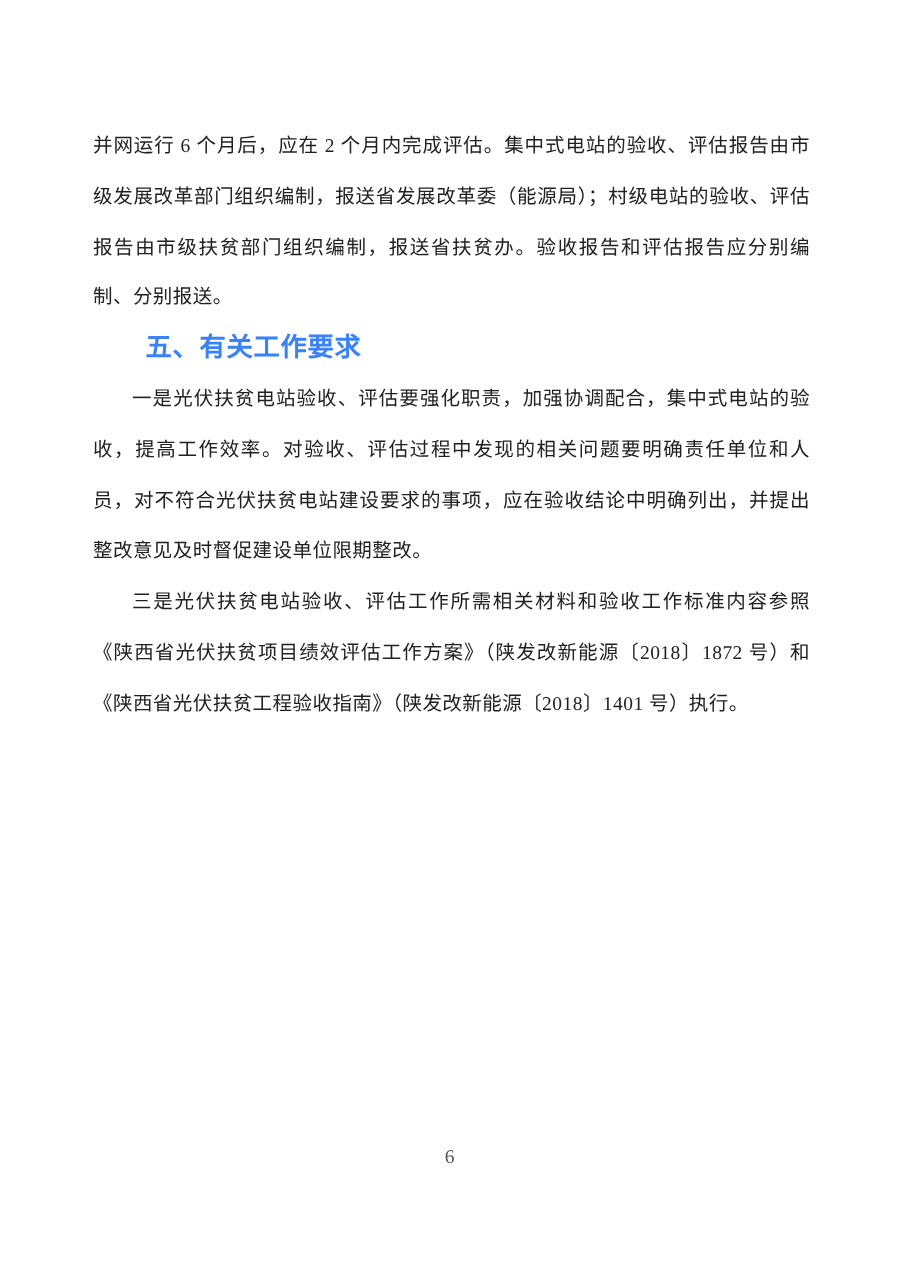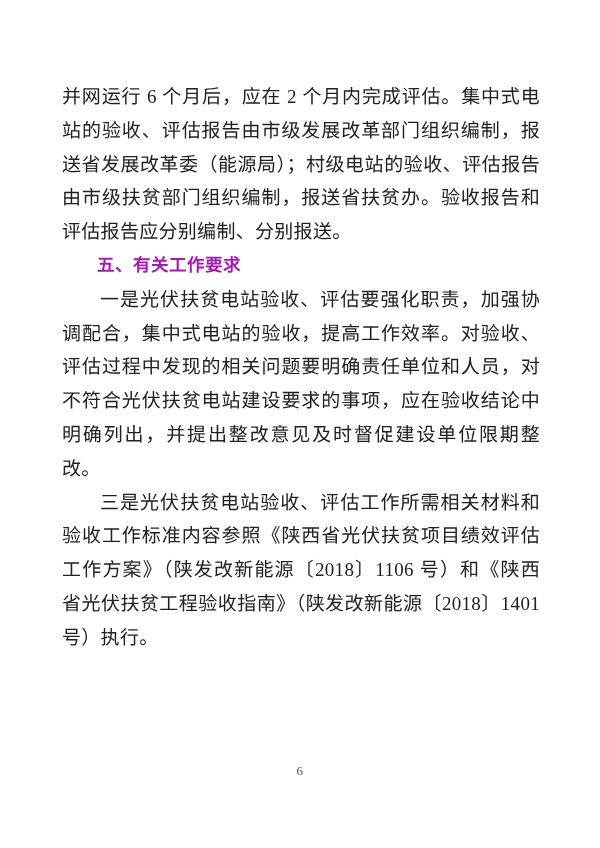--- a/index.html
+++ b/index.html
@@ -17,38 +17,38 @@
     color: #212121;
   }
   .text-block {
     position: absolute;
     left: 62px;
     top: 80px;
     width: 478px;
   }
   .para {
     margin: 0;
-    font-size: 19px;
+    font-size: 13px;
     line-height: 33.8px;
     text-align: justify;
     text-justify: inter-ideograph;
     letter-spacing: 0.3px;
     word-break: break-all;
   }
   .para.indent {
     text-indent: 2em;
   }
   .section-heading {
     margin: 0;
     font-family: "Liberation Sans", "DejaVu Sans", sans-serif;
     font-weight: bold;
     font-size: 17.5px;
     line-height: 33.8px;
     text-indent: 2em;
-    color: #a21caf;
+    color: #3b82f6;
     letter-spacing: 0.5px;
   }
   .page-number {
     position: absolute;
     left: 0;
     top: 763px;
     width: 100%;
     text-align: center;
     font-size: 13px;
     color: #555555;
@@ -56,16 +56,16 @@
   }
 </style>
 </head>
 <body>
 
 <div class="sheet">
   <div class="text-block">
     <p class="para">并网运行 6 个月后，应在 2 个月内完成评估。集中式电站的验收、评估报告由市级发展改革部门组织编制，报送省发展改革委（能源局）；村级电站的验收、评估报告由市级扶贫部门组织编制，报送省扶贫办。验收报告和评估报告应分别编制、分别报送。</p>
     <h2 class="section-heading">五、有关工作要求</h2>
     <p class="para indent">一是光伏扶贫电站验收、评估要强化职责，加强协调配合，集中式电站的验收，提高工作效率。对验收、评估过程中发现的相关问题要明确责任单位和人员，对不符合光伏扶贫电站建设要求的事项，应在验收结论中明确列出，并提出整改意见及时督促建设单位限期整改。</p>
-    <p class="para indent">三是光伏扶贫电站验收、评估工作所需相关材料和验收工作标准内容参照《陕西省光伏扶贫项目绩效评估工作方案》（陕发改新能源〔2018〕1106 号）和《陕西省光伏扶贫工程验收指南》（陕发改新能源〔2018〕1401 号）执行。</p>
+    <p class="para indent">三是光伏扶贫电站验收、评估工作所需相关材料和验收工作标准内容参照《陕西省光伏扶贫项目绩效评估工作方案》（陕发改新能源〔2018〕1872 号）和《陕西省光伏扶贫工程验收指南》（陕发改新能源〔2018〕1401 号）执行。</p>
   </div>
   <div class="page-number">6</div>
 </div>
 
 </body></html>

